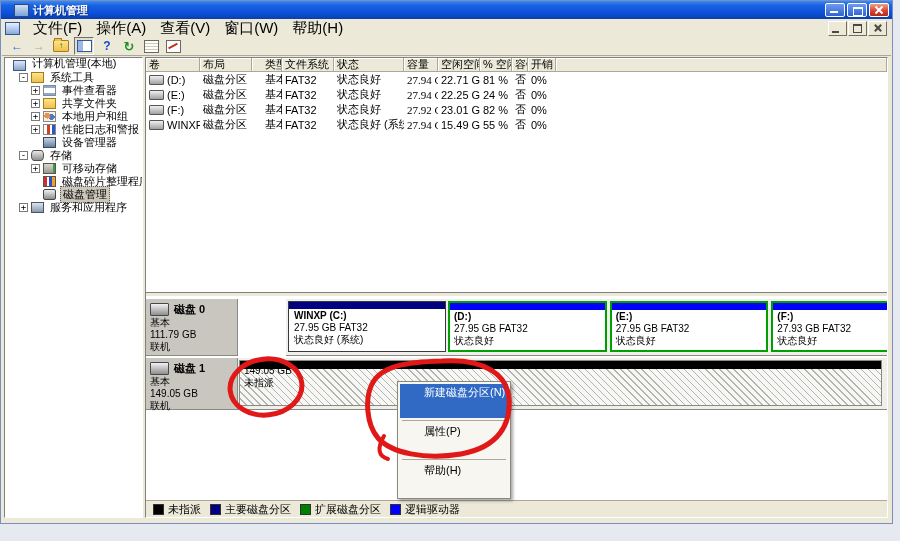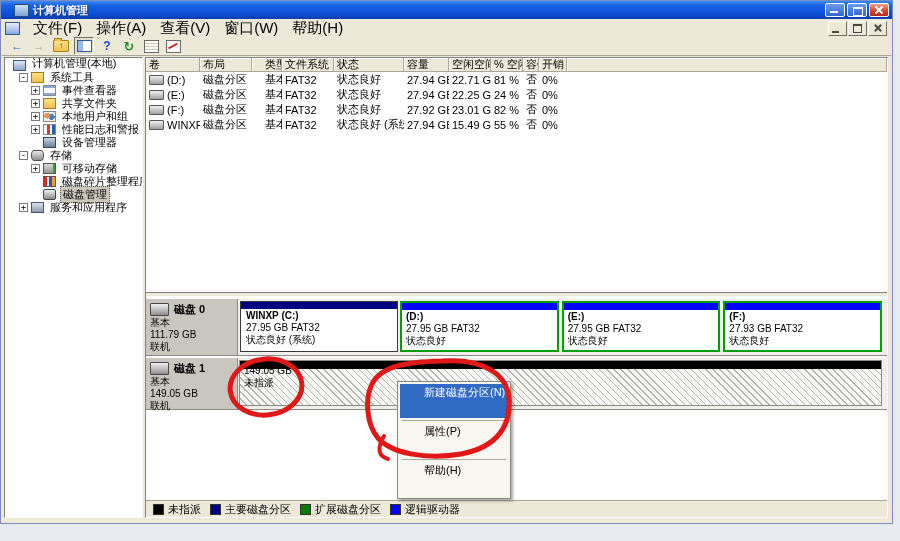--- a/index.html
+++ b/index.html
@@ -82,31 +82,31 @@
     border:1px solid;border-color:#808080 #fff #fff #808080;box-sizing:border-box;overflow:hidden;}
 
   
   .vol-table{position:absolute;left:0;top:0;right:0;height:234px;background:#fff;font-size:11px;}
   .vt-header{display:flex;height:14px;}
   .vt-h{box-sizing:border-box;background:#ece9d8;border-right:1px solid #aca899;border-bottom:1px solid #aca899;
     box-shadow:inset 1px 1px 0 #fff;padding:0 3px;white-space:nowrap;overflow:hidden;line-height:13px;}
   .vt-row{display:flex;height:15px;align-items:center;}
   .vt-c{box-sizing:border-box;padding:0 3px;white-space:nowrap;overflow:hidden;display:flex;align-items:center;gap:3px;}
   .c0{width:54px;} .c1{width:52px;} .c2{width:30px;padding-left:13px;} .c3{width:52px;} .c4{width:70px;}
-  .c5{width:45px;} .c6{width:42px;} .c7{width:32px;} .c8{width:16px;} .c9{width:28px;}
+  .c5{width:34px;font-family:Liberation Serif, serif;} .c6{width:42px;} .c7{width:32px;} .c8{width:16px;} .c9{width:28px;}
   .cf{flex:1;}
   .vol-ico{width:13px;height:8px;flex:none;background:linear-gradient(#f0f0f0,#a0a0a0);border:1px solid #555;border-radius:1px;}
 
   .splitter{position:absolute;left:0;right:0;top:234px;height:5px;background:#ece9d8;
     border-top:1px solid #808080;border-bottom:1px solid #fff;box-sizing:border-box;}
 
   
   .graph{position:absolute;left:0;right:0;top:239px;bottom:0;background:#fff;font-size:10px;}
   .disk-row{position:absolute;left:0;right:0;display:flex;}
-  .row-d0{top:2px;height:57px;}
+  .row-d0{top:2px;height:57px;gap:48px;}
   .row-d1{top:61px;height:52px;}
   .row-cd{top:113px;height:62px;}
   .disk-head{width:92px;flex:none;background:#c9c6bf;border-right:1px solid #8a8a82;border-bottom:1px solid #8a8a82;
     box-sizing:border-box;padding:3px 0 0 4px;}
   .dh-title{display:flex;align-items:center;gap:5px;font-weight:bold;font-size:11px;}
   .disk-ico{width:17px;height:11px;background:linear-gradient(#f2f2f2,#8e8e8e);border:1px solid #484848;border-radius:1px;flex:none;}
   .cd-ico{width:13px;height:12px;background:radial-gradient(circle,#fff 0 2px,#c8c8d0 2px 5px,#8890a0 5px);border-radius:50%;border:1px solid #586068;flex:none;}
   .dh-line{font-size:10px;line-height:12px;}
   .disk-strip{flex:1;position:relative;background:#f0efeb;border-bottom:1px solid #8a8a82;box-sizing:border-box;}
 

